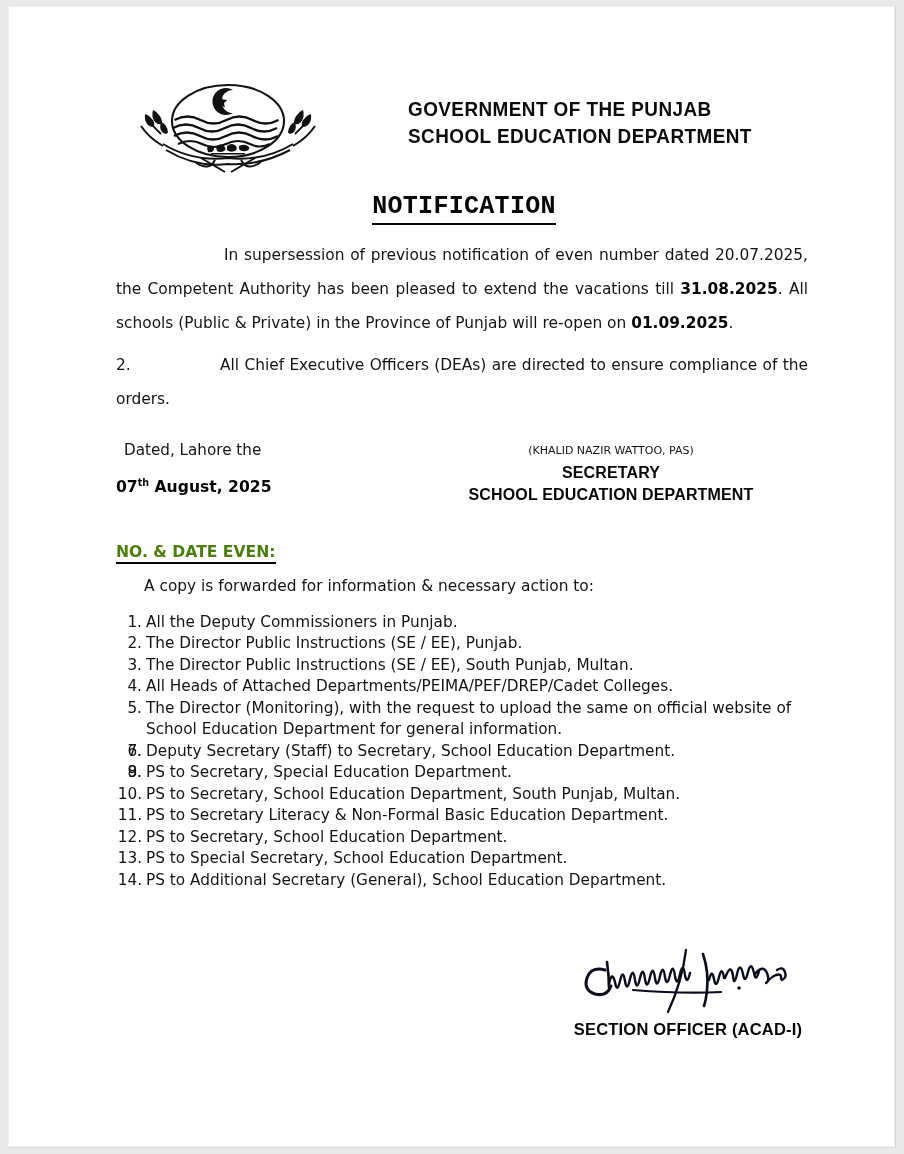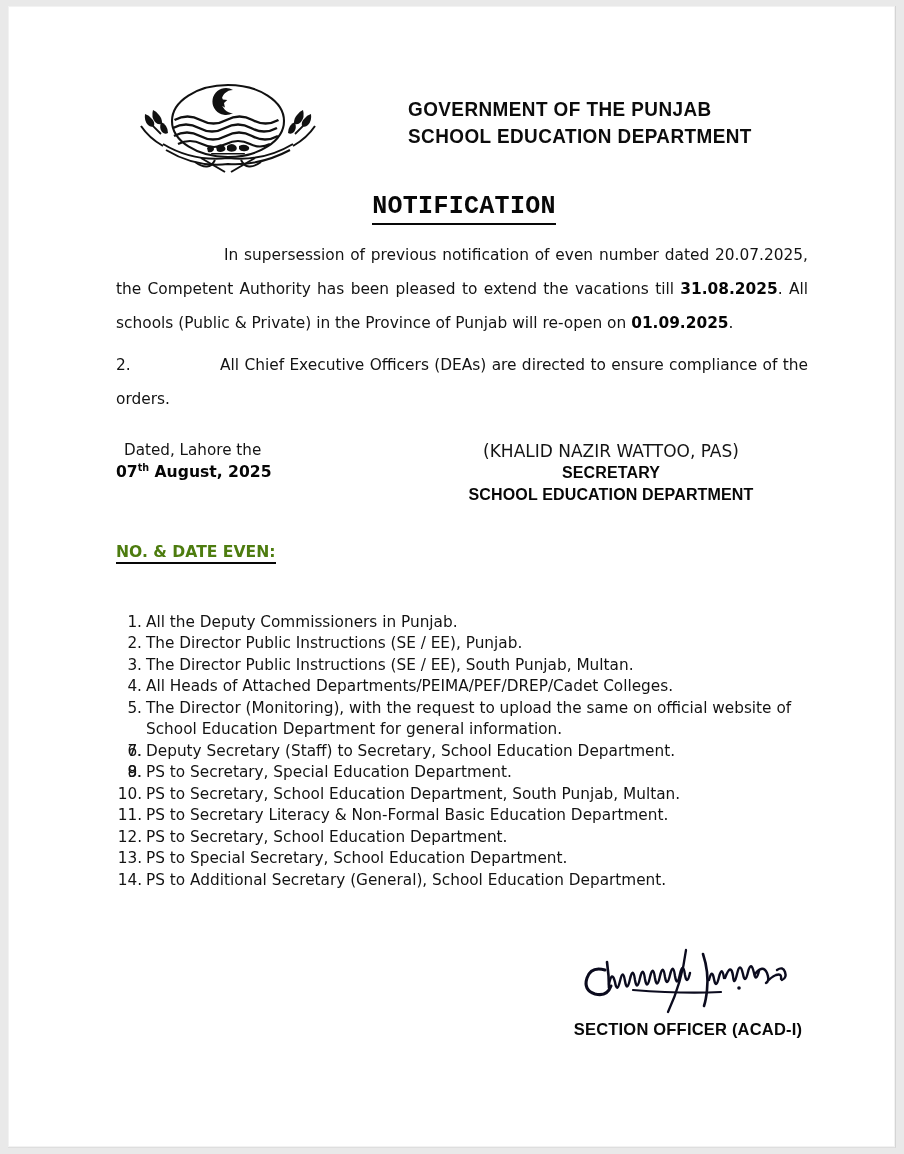--- a/index.html
+++ b/index.html
@@ -147,37 +147,37 @@
     color: #141414;
     line-height: 21px;
     margin-left: 8px;
   }
   .sig-left .l2 {
     font-family: "DejaVu Sans", sans-serif;
     font-size: 15.6px;
     font-weight: bold;
     color: #060606;
     line-height: 22px;
-    margin-top: 0;
+    margin-top: 15px;
   }
   .sig-left .l2 sup {
     font-size: 9.6px;
     vertical-align: super;
     line-height: 0;
   }
   .sig-right {
     position: absolute;
     left: 290px;
     top: 0;
     width: 410px;
     text-align: center;
   }
   .sig-right .r1 {
     font-family: "DejaVu Sans", sans-serif;
-    font-size: 17px;
+    font-size: 11px;
     color: #141414;
     line-height: 22px;
   }
   .sig-right .r2,
   .sig-right .r3 {
     font-family: "Liberation Sans", sans-serif;
     font-weight: bold;
     font-size: 16px;
     letter-spacing: 0.15px;
     color: #070707;
@@ -342,20 +342,21 @@
         <div class="sig-right">
           <div class="r1">(KHALID NAZIR WATTOO, PAS)</div>
           <div class="r2">SECRETARY</div>
           <div class="r3">SCHOOL EDUCATION DEPARTMENT</div>
         </div>
       </div>
 
       <div class="even-head">
         <span>NO. &amp; DATE EVEN:</span>
       </div>
+      <div class="copy-line">A copy is forwarded for information &amp; necessary action to:</div>
 
       <div class="dist-list">
         <div class="dist-item"><span class="idx">1.</span><span>All the Deputy Commissioners in Punjab.</span></div>
         <div class="dist-item"><span class="idx">2.</span><span>The Director Public Instructions (SE / EE), Punjab.</span></div>
         <div class="dist-item"><span class="idx">3.</span><span>The Director Public Instructions (SE / EE), South Punjab, Multan.</span></div>
         <div class="dist-item"><span class="idx">4.</span><span>All Heads of Attached Departments/PEIMA/PEF/DREP/Cadet Colleges.</span></div>
         <div class="dist-item"><span class="idx">5.</span><span>The Director (Monitoring), with the request to upload the same on official website of School Education Department for general information.</span></div>
         <div class="dist-item"><span class="idx">6.</span></div>
         <div class="dist-item"><span class="idx">7.</span><span>Deputy Secretary (Staff) to Secretary, School Education Department.</span></div>
         <div class="dist-item"><span class="idx">8.</span></div>

